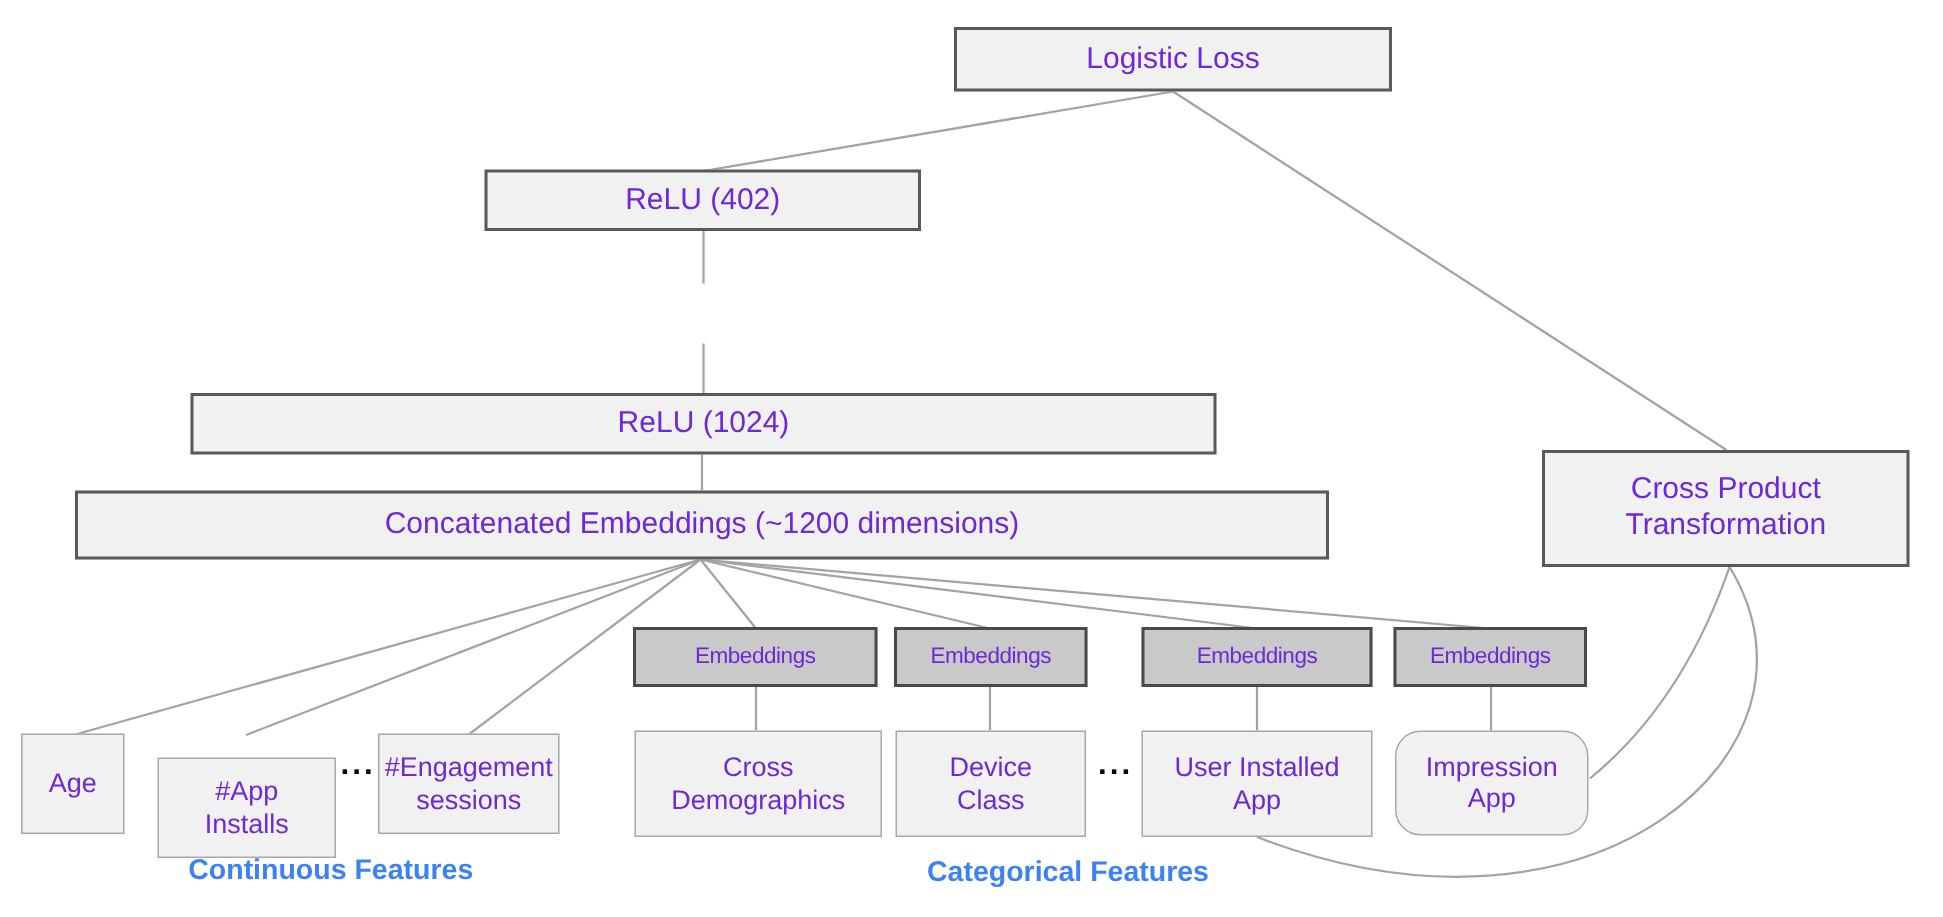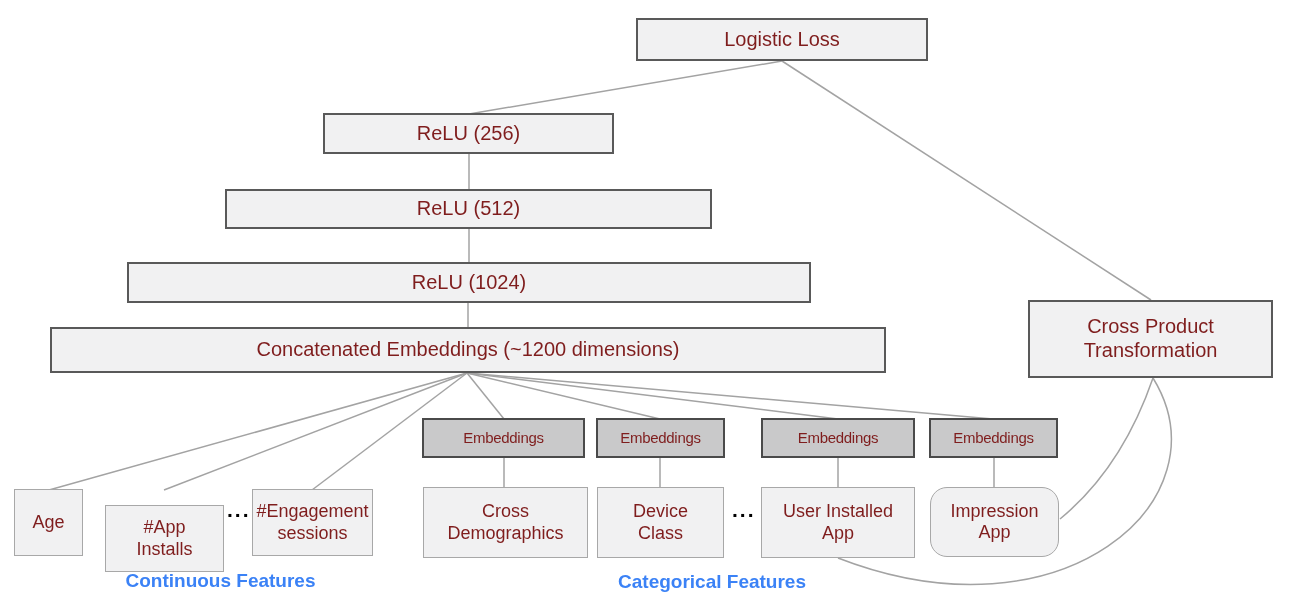--- a/index.html
+++ b/index.html
@@ -27,21 +27,21 @@
     fill: none;
   }
   .node {
     position: absolute;
     box-sizing: border-box;
     display: flex;
     align-items: center;
     justify-content: center;
     text-align: center;
     background: #f1f1f2;
-    color: #7f1d1d;
+    color: #6d28d9;
     line-height: 1.18;
   }
   .node.dark-border {
     border: 2px solid #595959;
     font-size: 20px;
   }
   .node.light-border {
     border: 1.5px solid #a8a8a8;
     font-size: 18px;
   }
@@ -93,23 +93,22 @@
     <line class="wire" x1="660" y1="458" x2="660" y2="487"></line>
     <line class="wire" x1="838" y1="458" x2="838" y2="487"></line>
     <line class="wire" x1="994" y1="458" x2="994" y2="487"></line>
 
     <path class="wire" d="M 1153 378 Q 1122 468 1060 519"></path>
     <path class="wire" d="M 1153 378 C 1228 500 1062 645 838 558"></path>
   </svg>
 
   <div class="node dark-border" style="left:636px; top:18px; width:292px; height:43px;">Logistic Loss</div>
 
-  <div class="node dark-border" style="left:323px; top:113px; width:291px; height:41px;">ReLU (256)</div>
+  <div class="node dark-border" style="left:323px; top:113px; width:291px; height:41px;">ReLU (402)</div>
 
-  <div class="node dark-border" style="left:225px; top:189px; width:487px; height:40px;">ReLU (512)</div>
 
   <div class="node dark-border" style="left:127px; top:262px; width:684px; height:41px;">ReLU (1024)</div>
 
   <div class="node dark-border" style="left:50px; top:327px; width:836px; height:46px;">Concatenated Embeddings (~1200 dimensions)</div>
 
   <div class="node dark-border" style="left:1028px; top:300px; width:245px; height:78px; padding:0 28px;">Cross Product Transformation</div>
 
   <div class="node embed" style="left:422px; top:418px; width:163px; height:40px;">Embeddings</div>
   <div class="node embed" style="left:596px; top:418px; width:129px; height:40px;">Embeddings</div>
   <div class="node embed" style="left:761px; top:418px; width:154px; height:40px;">Embeddings</div>

